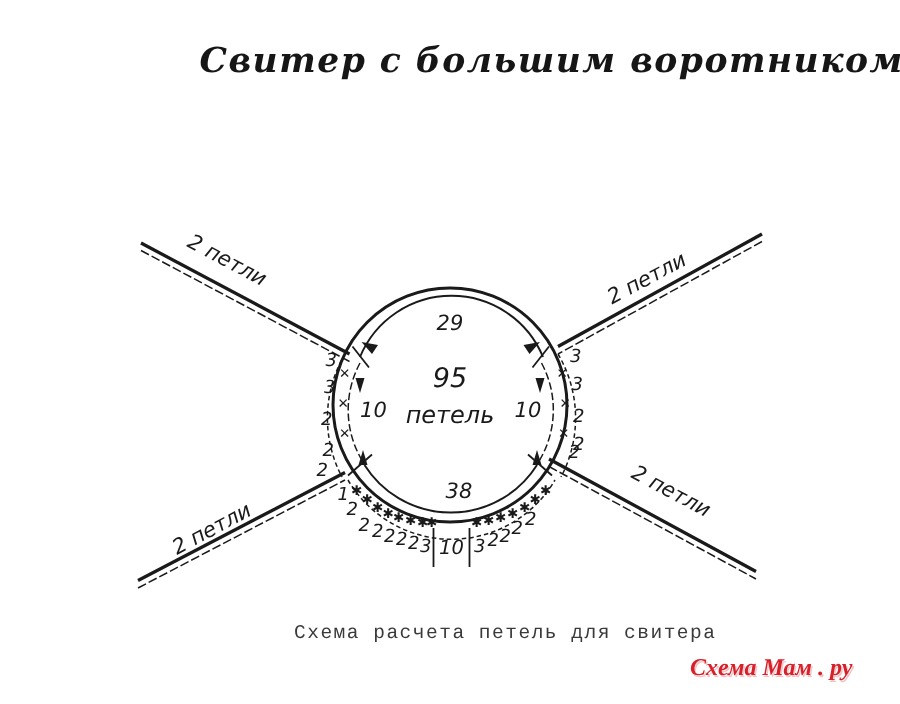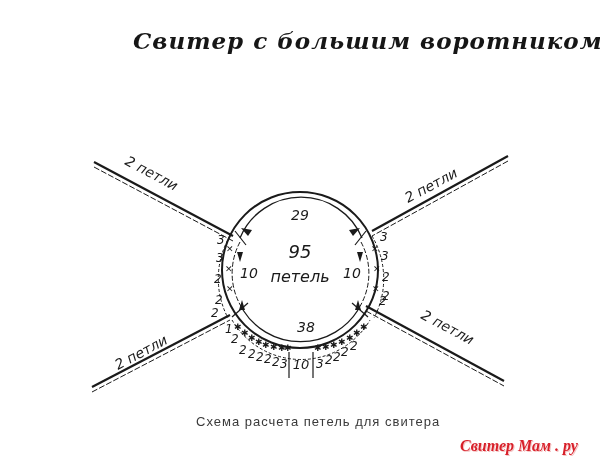--- a/index.html
+++ b/index.html
@@ -5,21 +5,21 @@
   html, body { margin: 0; padding: 0; background: #ffffff; }
   body { width: 600px; height: 469px; position: relative; overflow: hidden; }
   #page { position: absolute; left: 0; top: 0; width: 600px; height: 469px; margin-left: 28px; }
   .title {
     position: absolute; left: 105px; top: 27px; width: 480px;
     font-family: "DejaVu Serif", serif; font-style: italic; font-weight: bold;
     font-size: 23px; letter-spacing: 1px; color: #161616; white-space: nowrap;
   }
   .caption {
     position: absolute; left: 168px; top: 414px;
-    font-family: Liberation Sans, sans-serif; font-size: 13px;
+    font-family: Liberation Mono, monospace; font-size: 13px;
     letter-spacing: 1px; color: #3a3a3a; white-space: nowrap;
   }
   .watermark {
     position: absolute; left: 432px; top: 437px;
     font-family: "Liberation Serif", serif; font-style: italic; font-weight: bold;
     font-size: 16px; color: #d8202a; white-space: nowrap;
     text-shadow: 0 0 1px #ffffff, 1px 1px 0 #f3c2c2;
   }
   svg { position: absolute; left: 0; top: 0; }
   svg text { font-family: "DejaVu Sans", sans-serif; font-style: italic; fill: #1a1a1a; }
@@ -143,14 +143,14 @@
     <g font-size="12">
       <text x="288" y="368">3</text>
       <text x="297" y="364">2</text>
       <text x="305" y="361">2</text>
       <text x="313" y="356">2</text>
       <text x="322" y="350">2</text>
     </g>
   </svg>
 
   <div class="caption">Схема расчета петель для свитера</div>
-  <div class="watermark">Свитер Мам . ру</div>
+  <div class="watermark">Схема Мам . ру</div>
 </div>
 
 </body></html>

